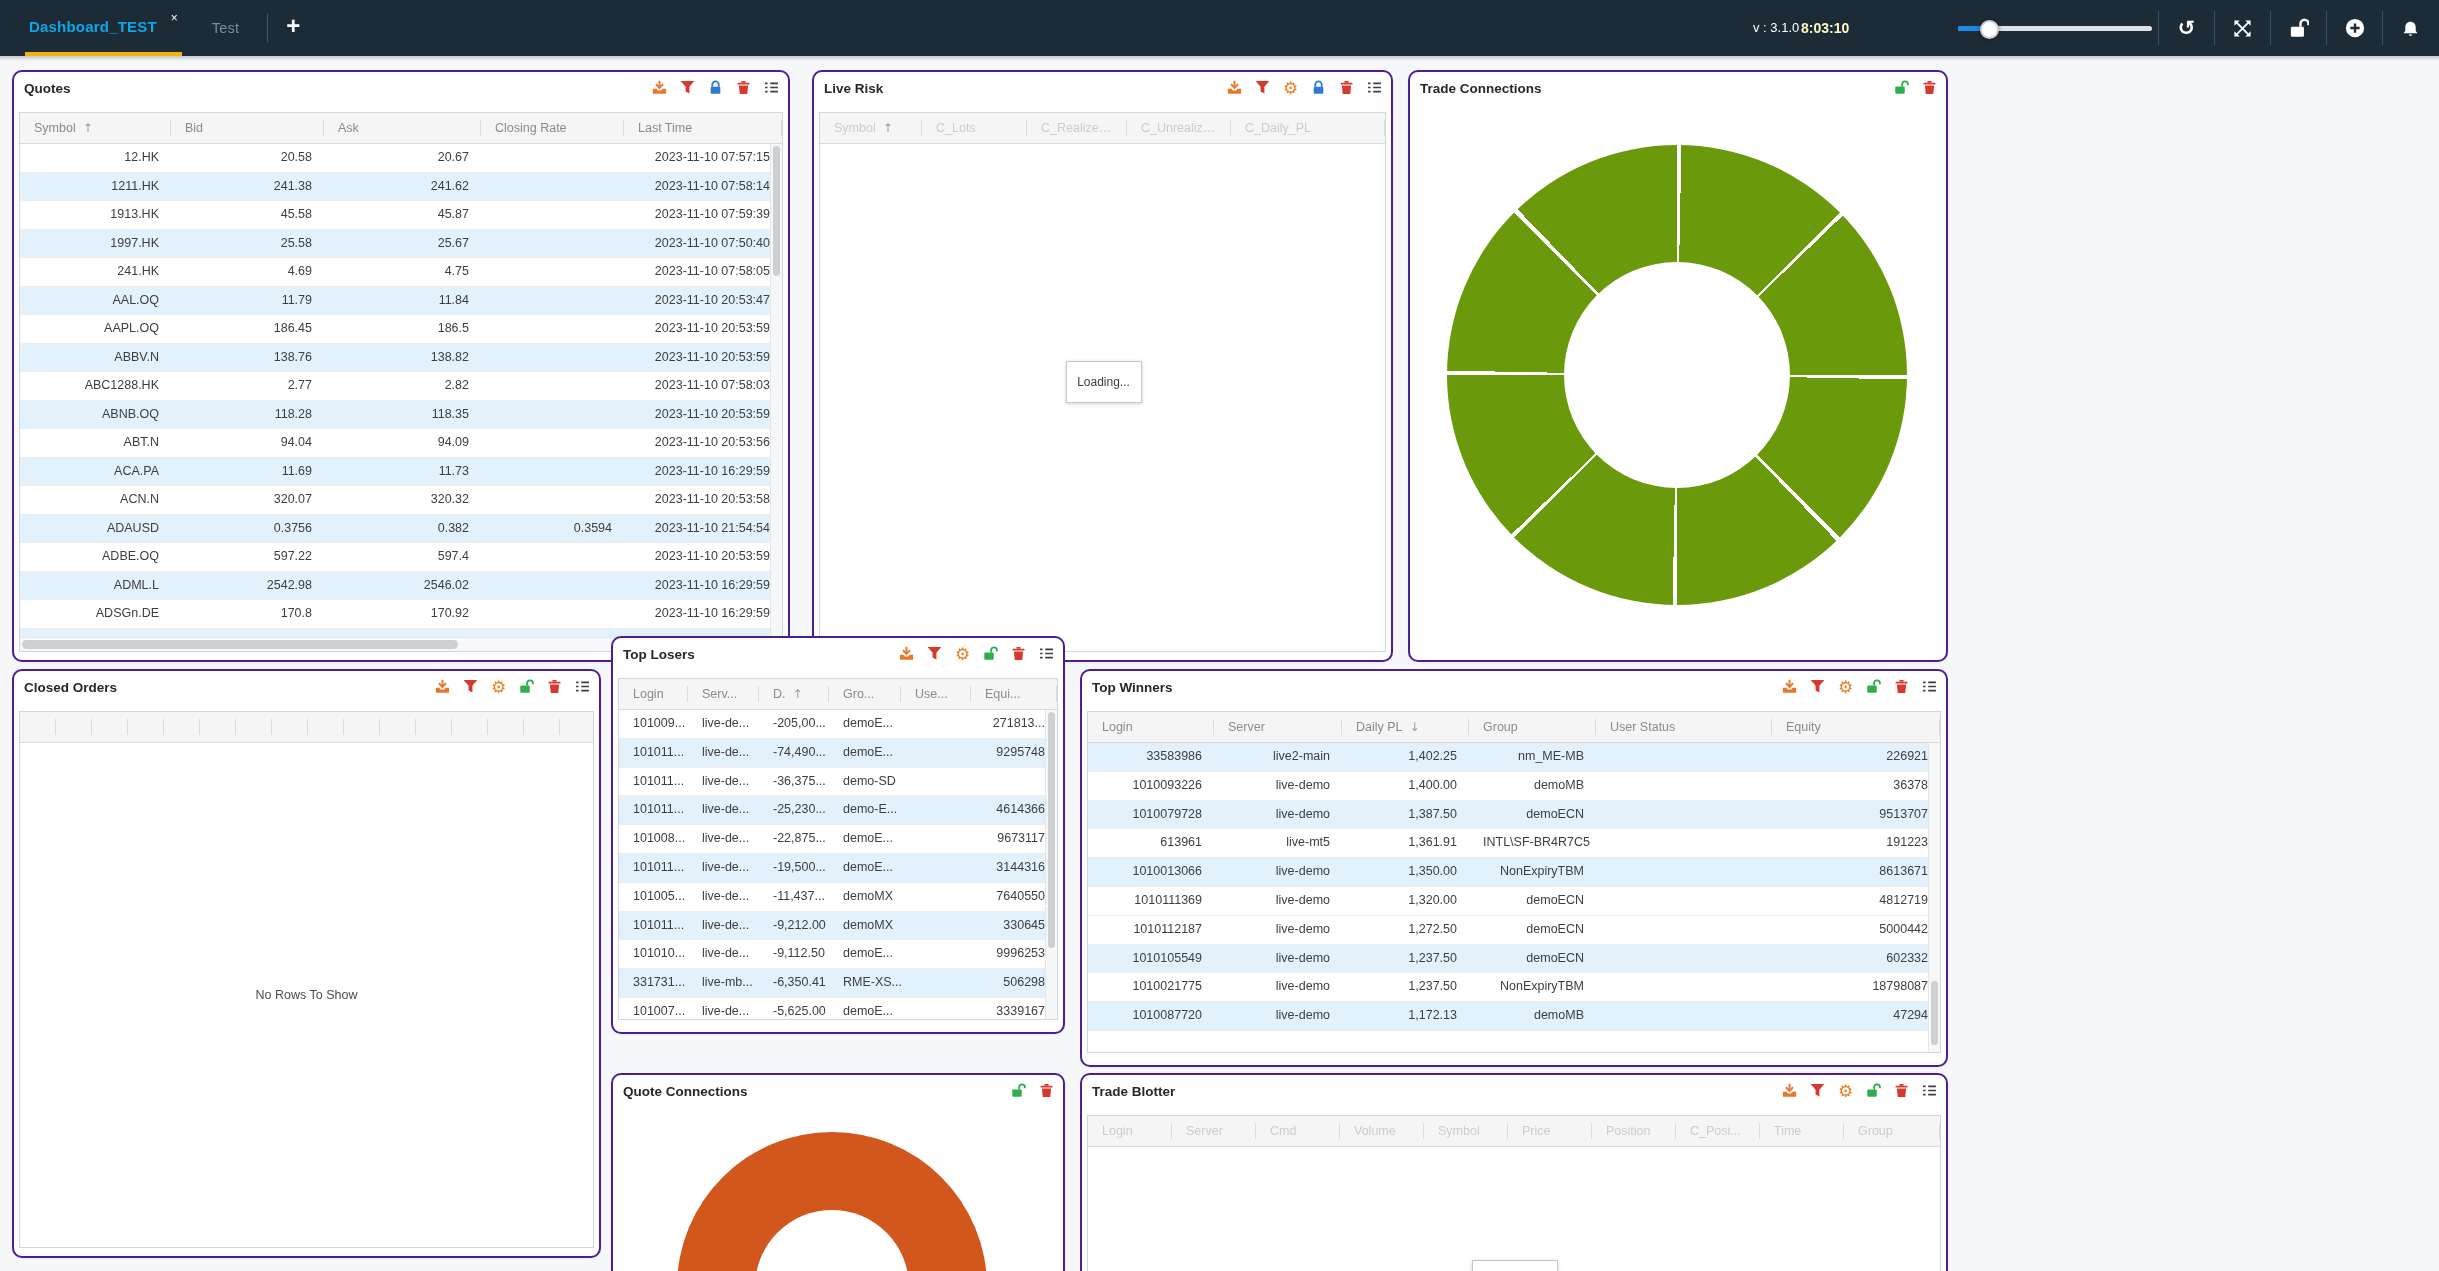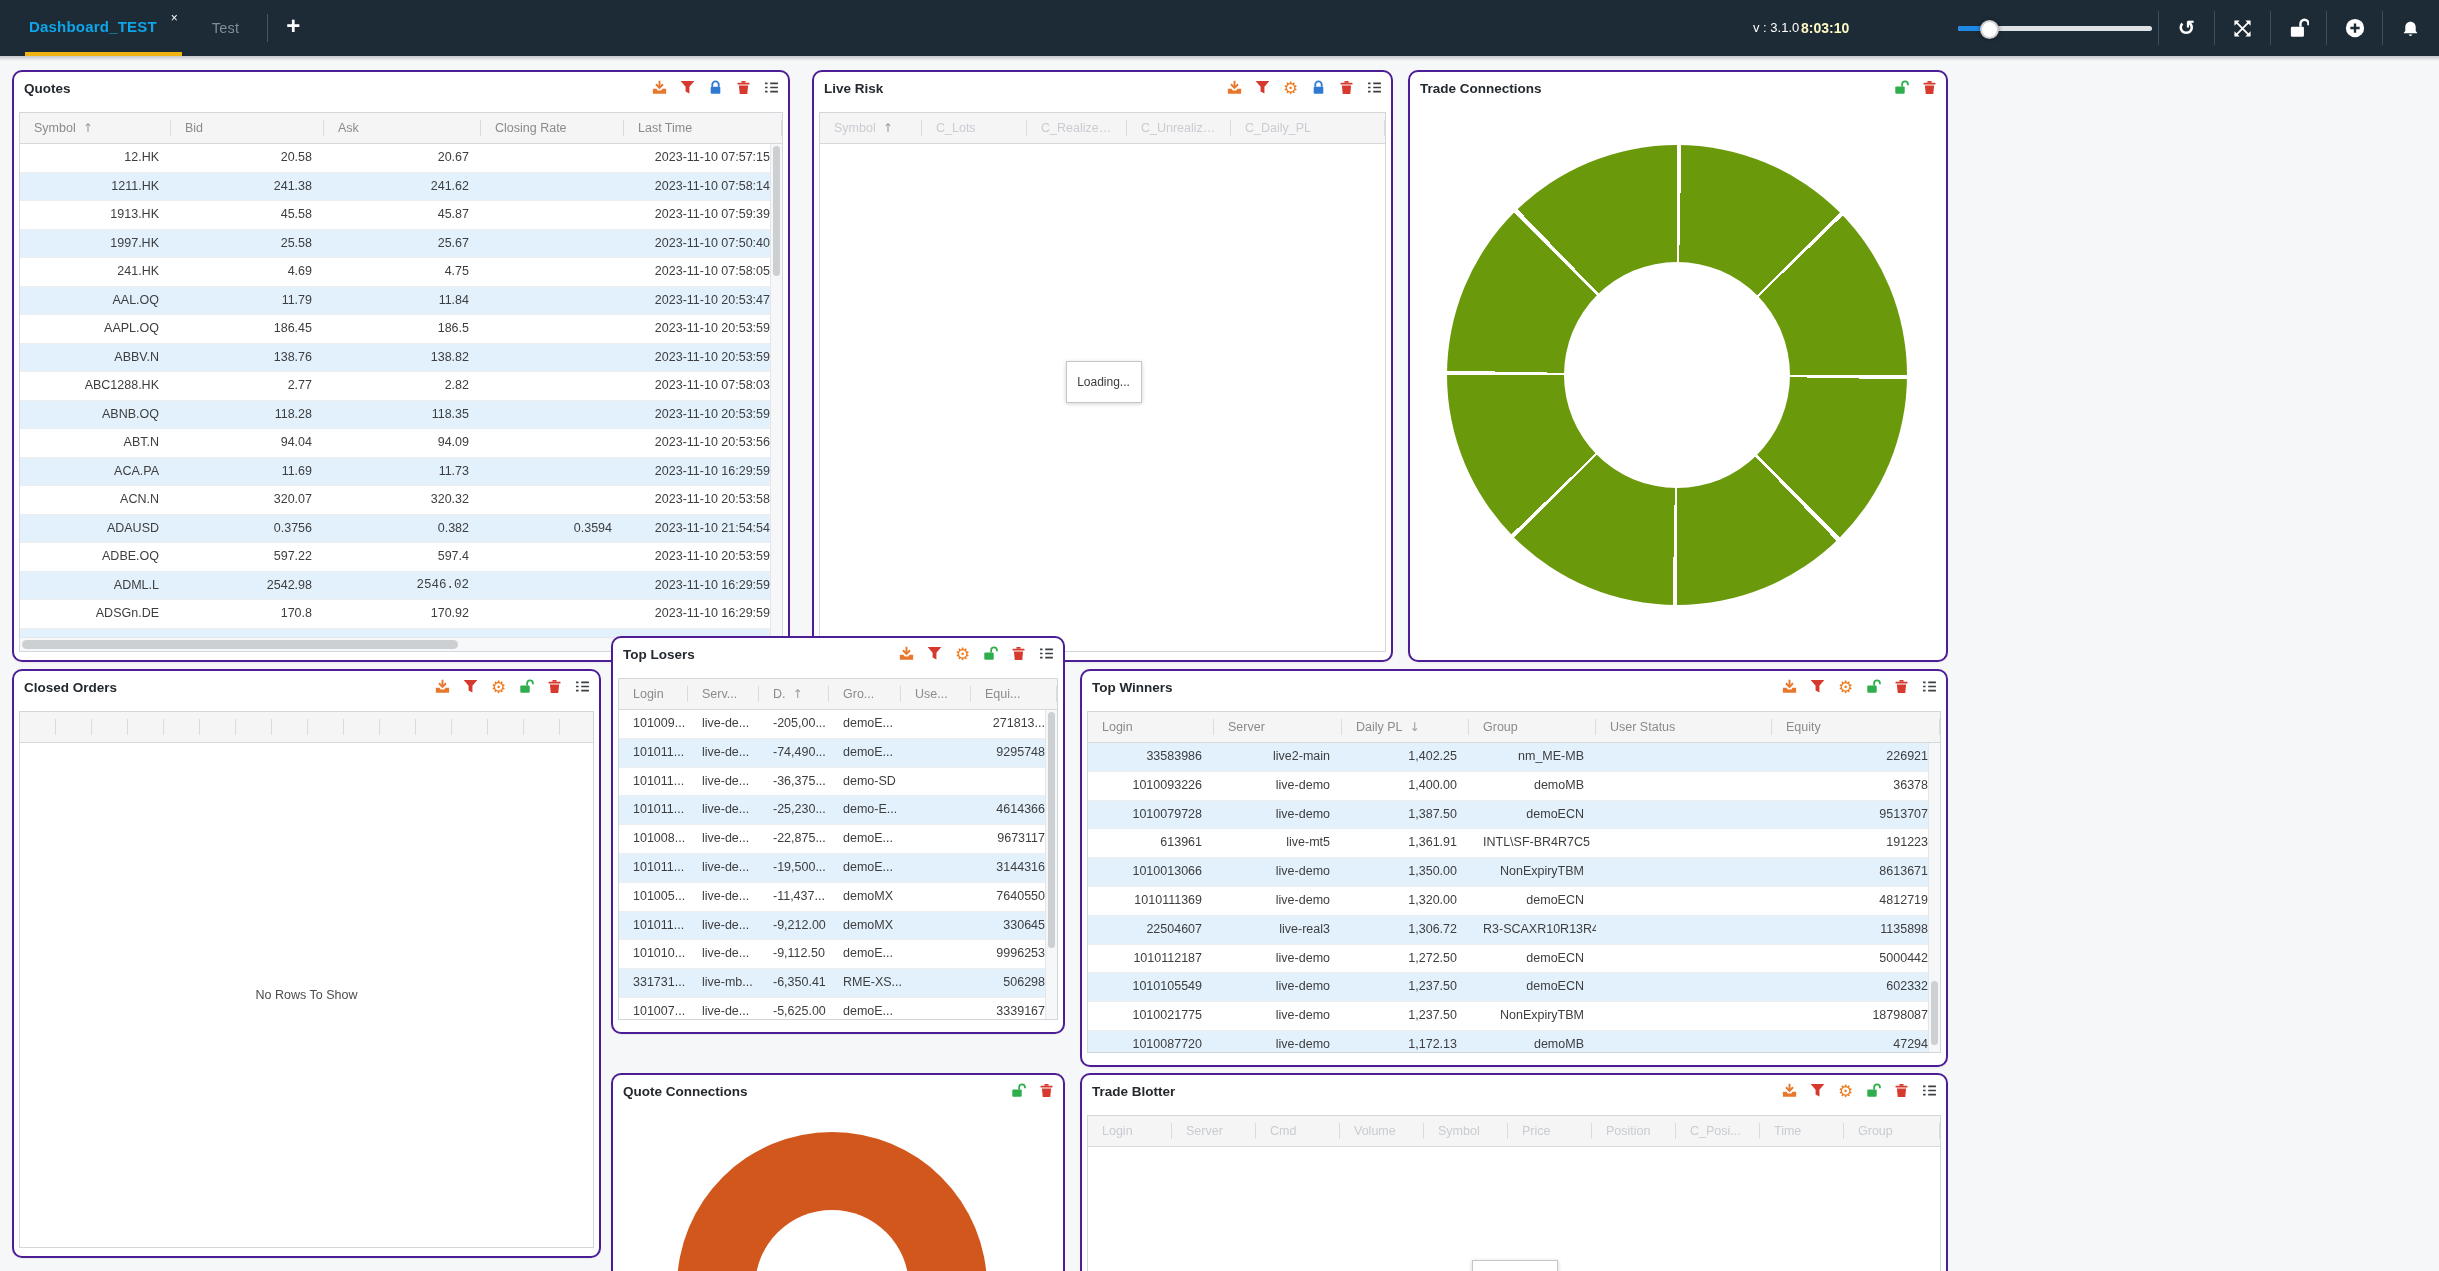--- a/index.html
+++ b/index.html
@@ -290,21 +290,21 @@
         <div class="gr" style="height: 27.5px; line-height: 27.5px;">
           <div class="gc r" style="width: 151px;">ADBE.OQ</div>
           <div class="gc r" style="width: 153px;">597.22</div>
           <div class="gc r" style="width: 157px;">597.4</div>
           <div class="gc r" style="width: 143px;"></div>
           <div class="gc r" style="flex: 1 1 auto;">2023-11-10 20:53:59</div>
         </div>
         <div class="gr alt" style="height: 27.5px; line-height: 27.5px;">
           <div class="gc r" style="width: 151px;">ADML.L</div>
           <div class="gc r" style="width: 153px;">2542.98</div>
-          <div class="gc r" style="width: 157px; font-family: Liberation Mono, monospace;">2546.02</div>
+          <div class="gc r" style="width: 157px;">2546.02</div>
           <div class="gc r" style="width: 143px;"></div>
           <div class="gc r" style="flex: 1 1 auto;">2023-11-10 16:29:59</div>
         </div>
         <div class="gr" style="height: 27.5px; line-height: 27.5px;">
           <div class="gc r" style="width: 151px;">ADSGn.DE</div>
           <div class="gc r" style="width: 153px;">170.8</div>
           <div class="gc r" style="width: 157px;">170.92</div>
           <div class="gc r" style="width: 143px;"></div>
           <div class="gc r" style="flex: 1 1 auto;">2023-11-10 16:29:59</div>
         </div>
@@ -703,28 +703,20 @@
           <div class="gc r" style="width: 176px;"></div>
           <div class="gc r" style="flex: 1 1 auto;">8613671</div>
         </div>
         <div class="gr" style="height: 27.8px; line-height: 27.8px;">
           <div class="gc r" style="width: 126px;">1010111369</div>
           <div class="gc r" style="width: 128px;">live-demo</div>
           <div class="gc r" style="width: 127px;">1,320.00</div>
           <div class="gc r" style="width: 127px;">demoECN</div>
           <div class="gc r" style="width: 176px;"></div>
           <div class="gc r" style="flex: 1 1 auto;">4812719</div>
-        </div>
-        <div class="gr alt" style="height: 27.8px; line-height: 27.8px;">
-          <div class="gc r" style="width: 126px;">22504607</div>
-          <div class="gc r" style="width: 128px;">live-real3</div>
-          <div class="gc r" style="width: 127px;">1,306.72</div>
-          <div class="gc r" style="width: 127px;">R3-SCAXR10R13R4</div>
-          <div class="gc r" style="width: 176px;"></div>
-          <div class="gc r" style="flex: 1 1 auto;">1135898</div>
         </div>
         <div class="gr" style="height: 27.8px; line-height: 27.8px;">
           <div class="gc r" style="width: 126px;">1010112187</div>
           <div class="gc r" style="width: 128px;">live-demo</div>
           <div class="gc r" style="width: 127px;">1,272.50</div>
           <div class="gc r" style="width: 127px;">demoECN</div>
           <div class="gc r" style="width: 176px;"></div>
           <div class="gc r" style="flex: 1 1 auto;">5000442</div>
         </div>
         <div class="gr alt" style="height: 27.8px; line-height: 27.8px;">

